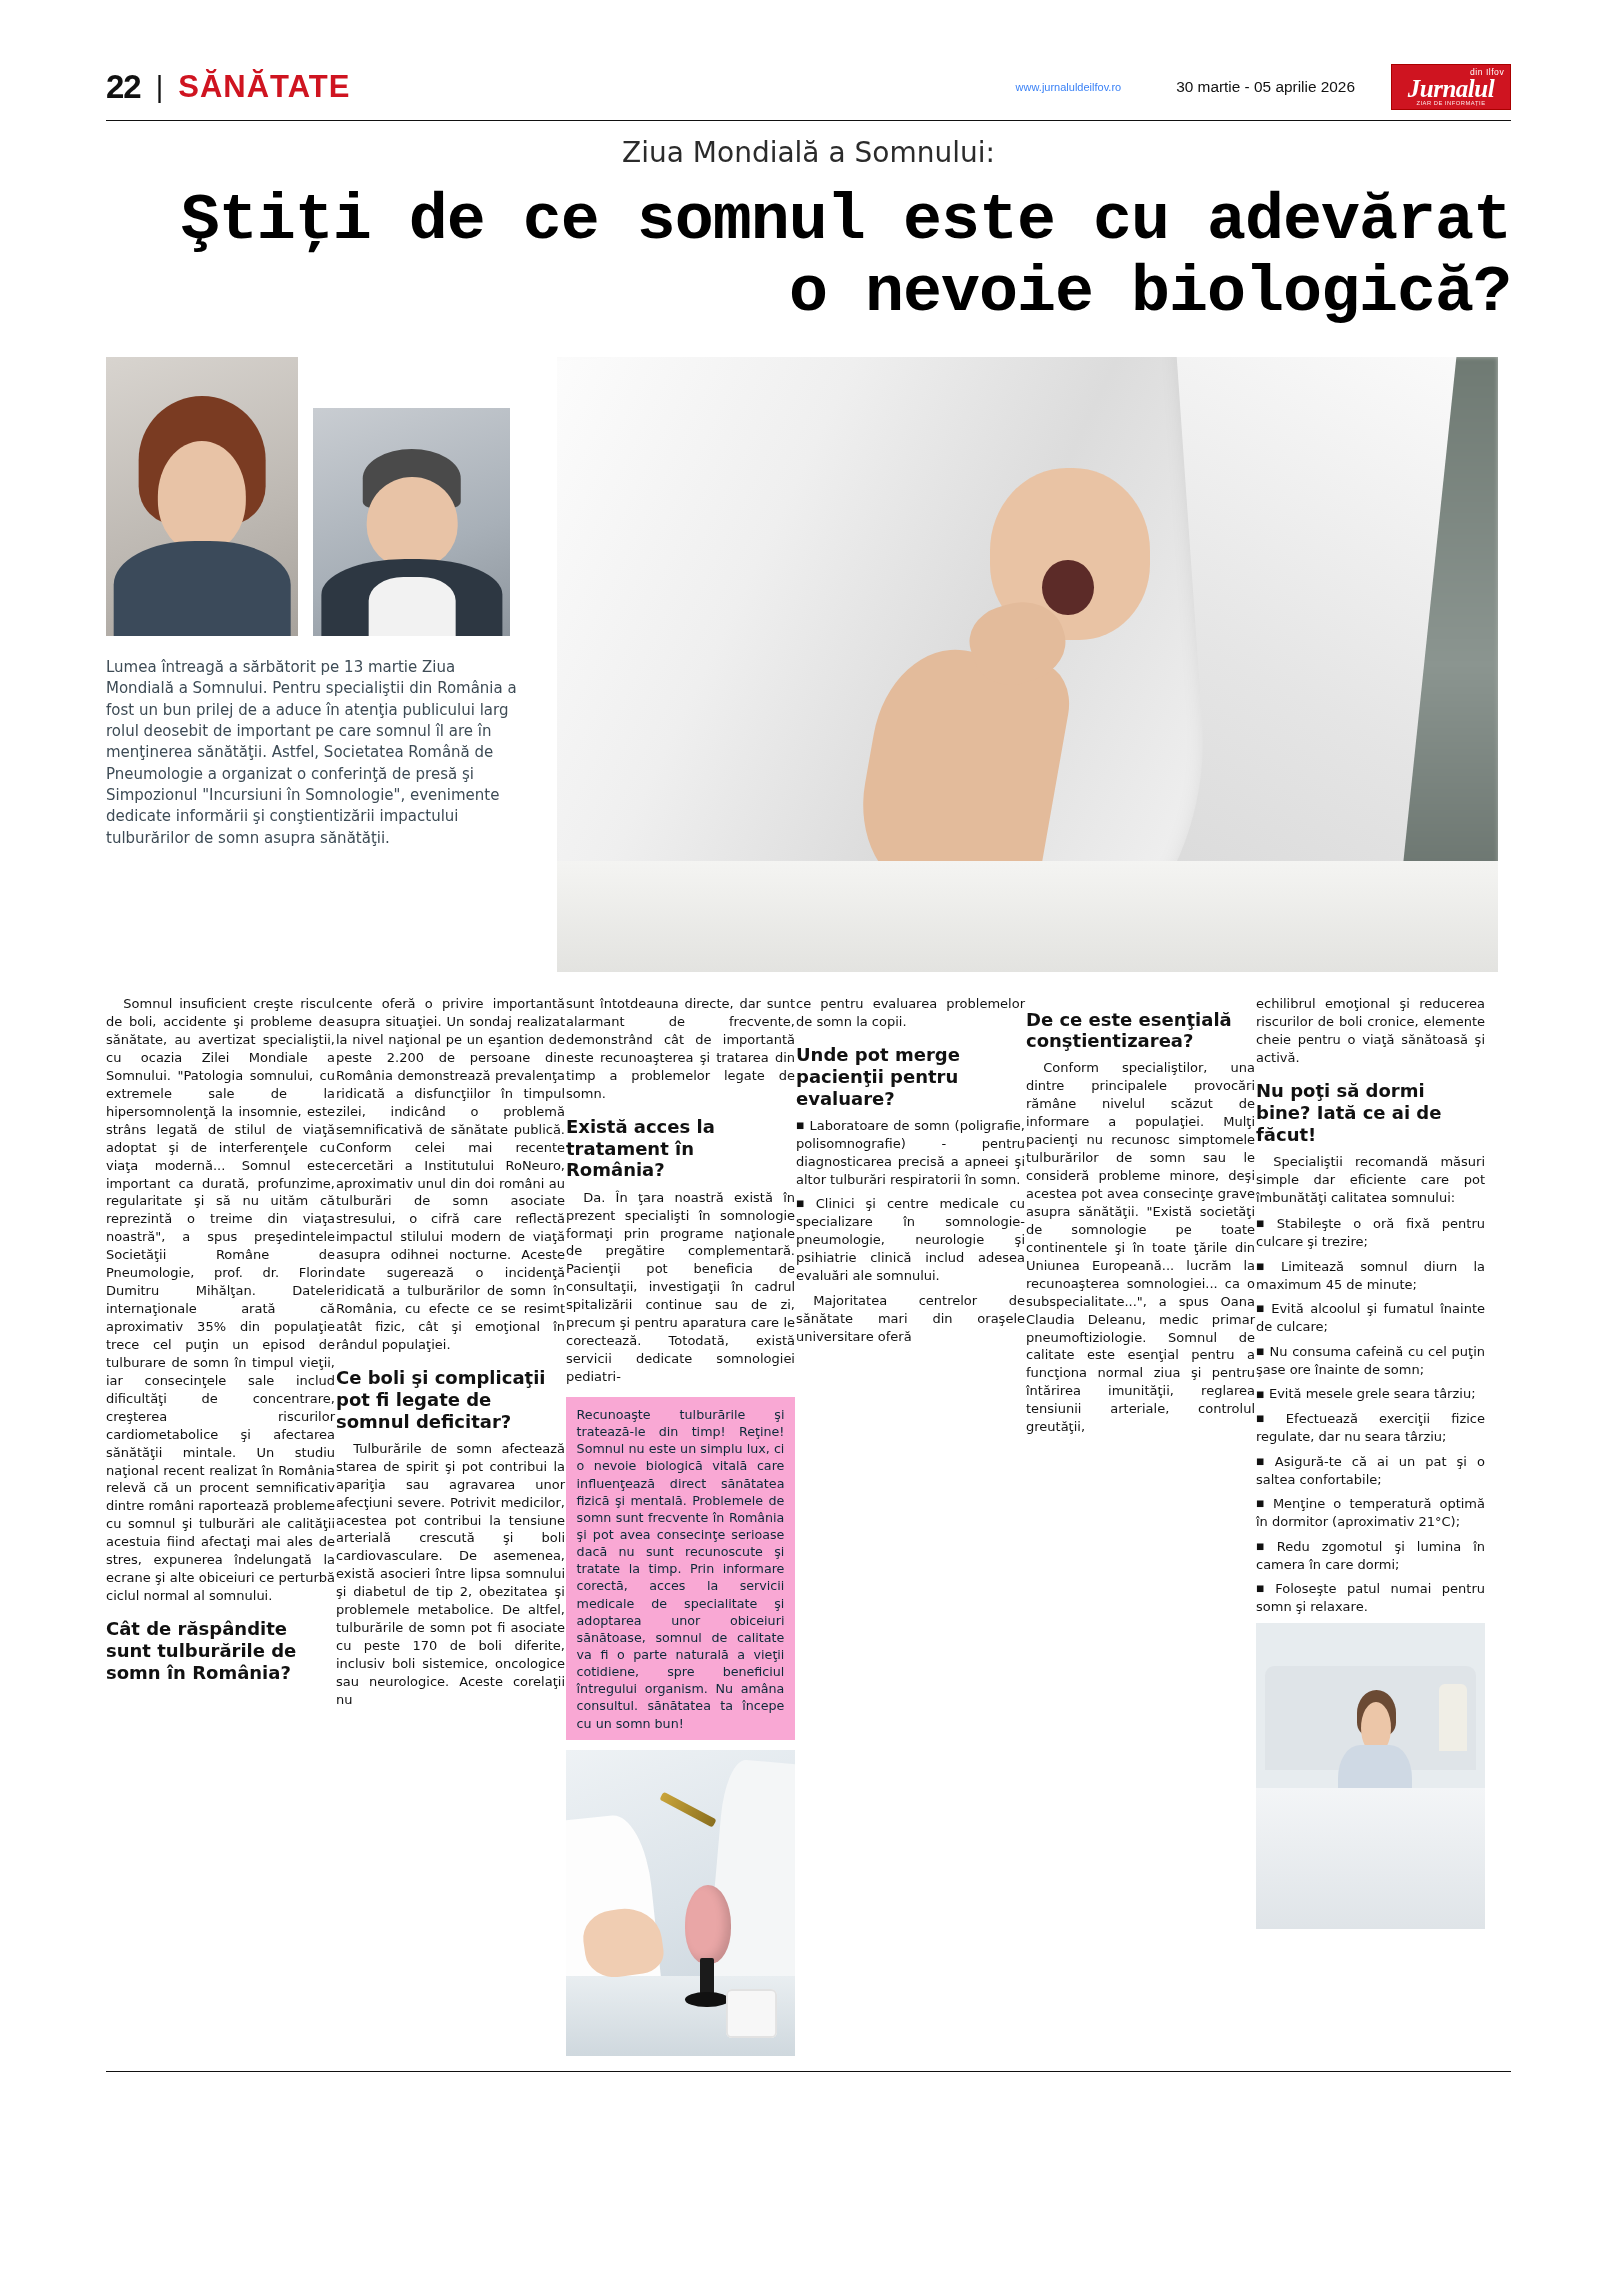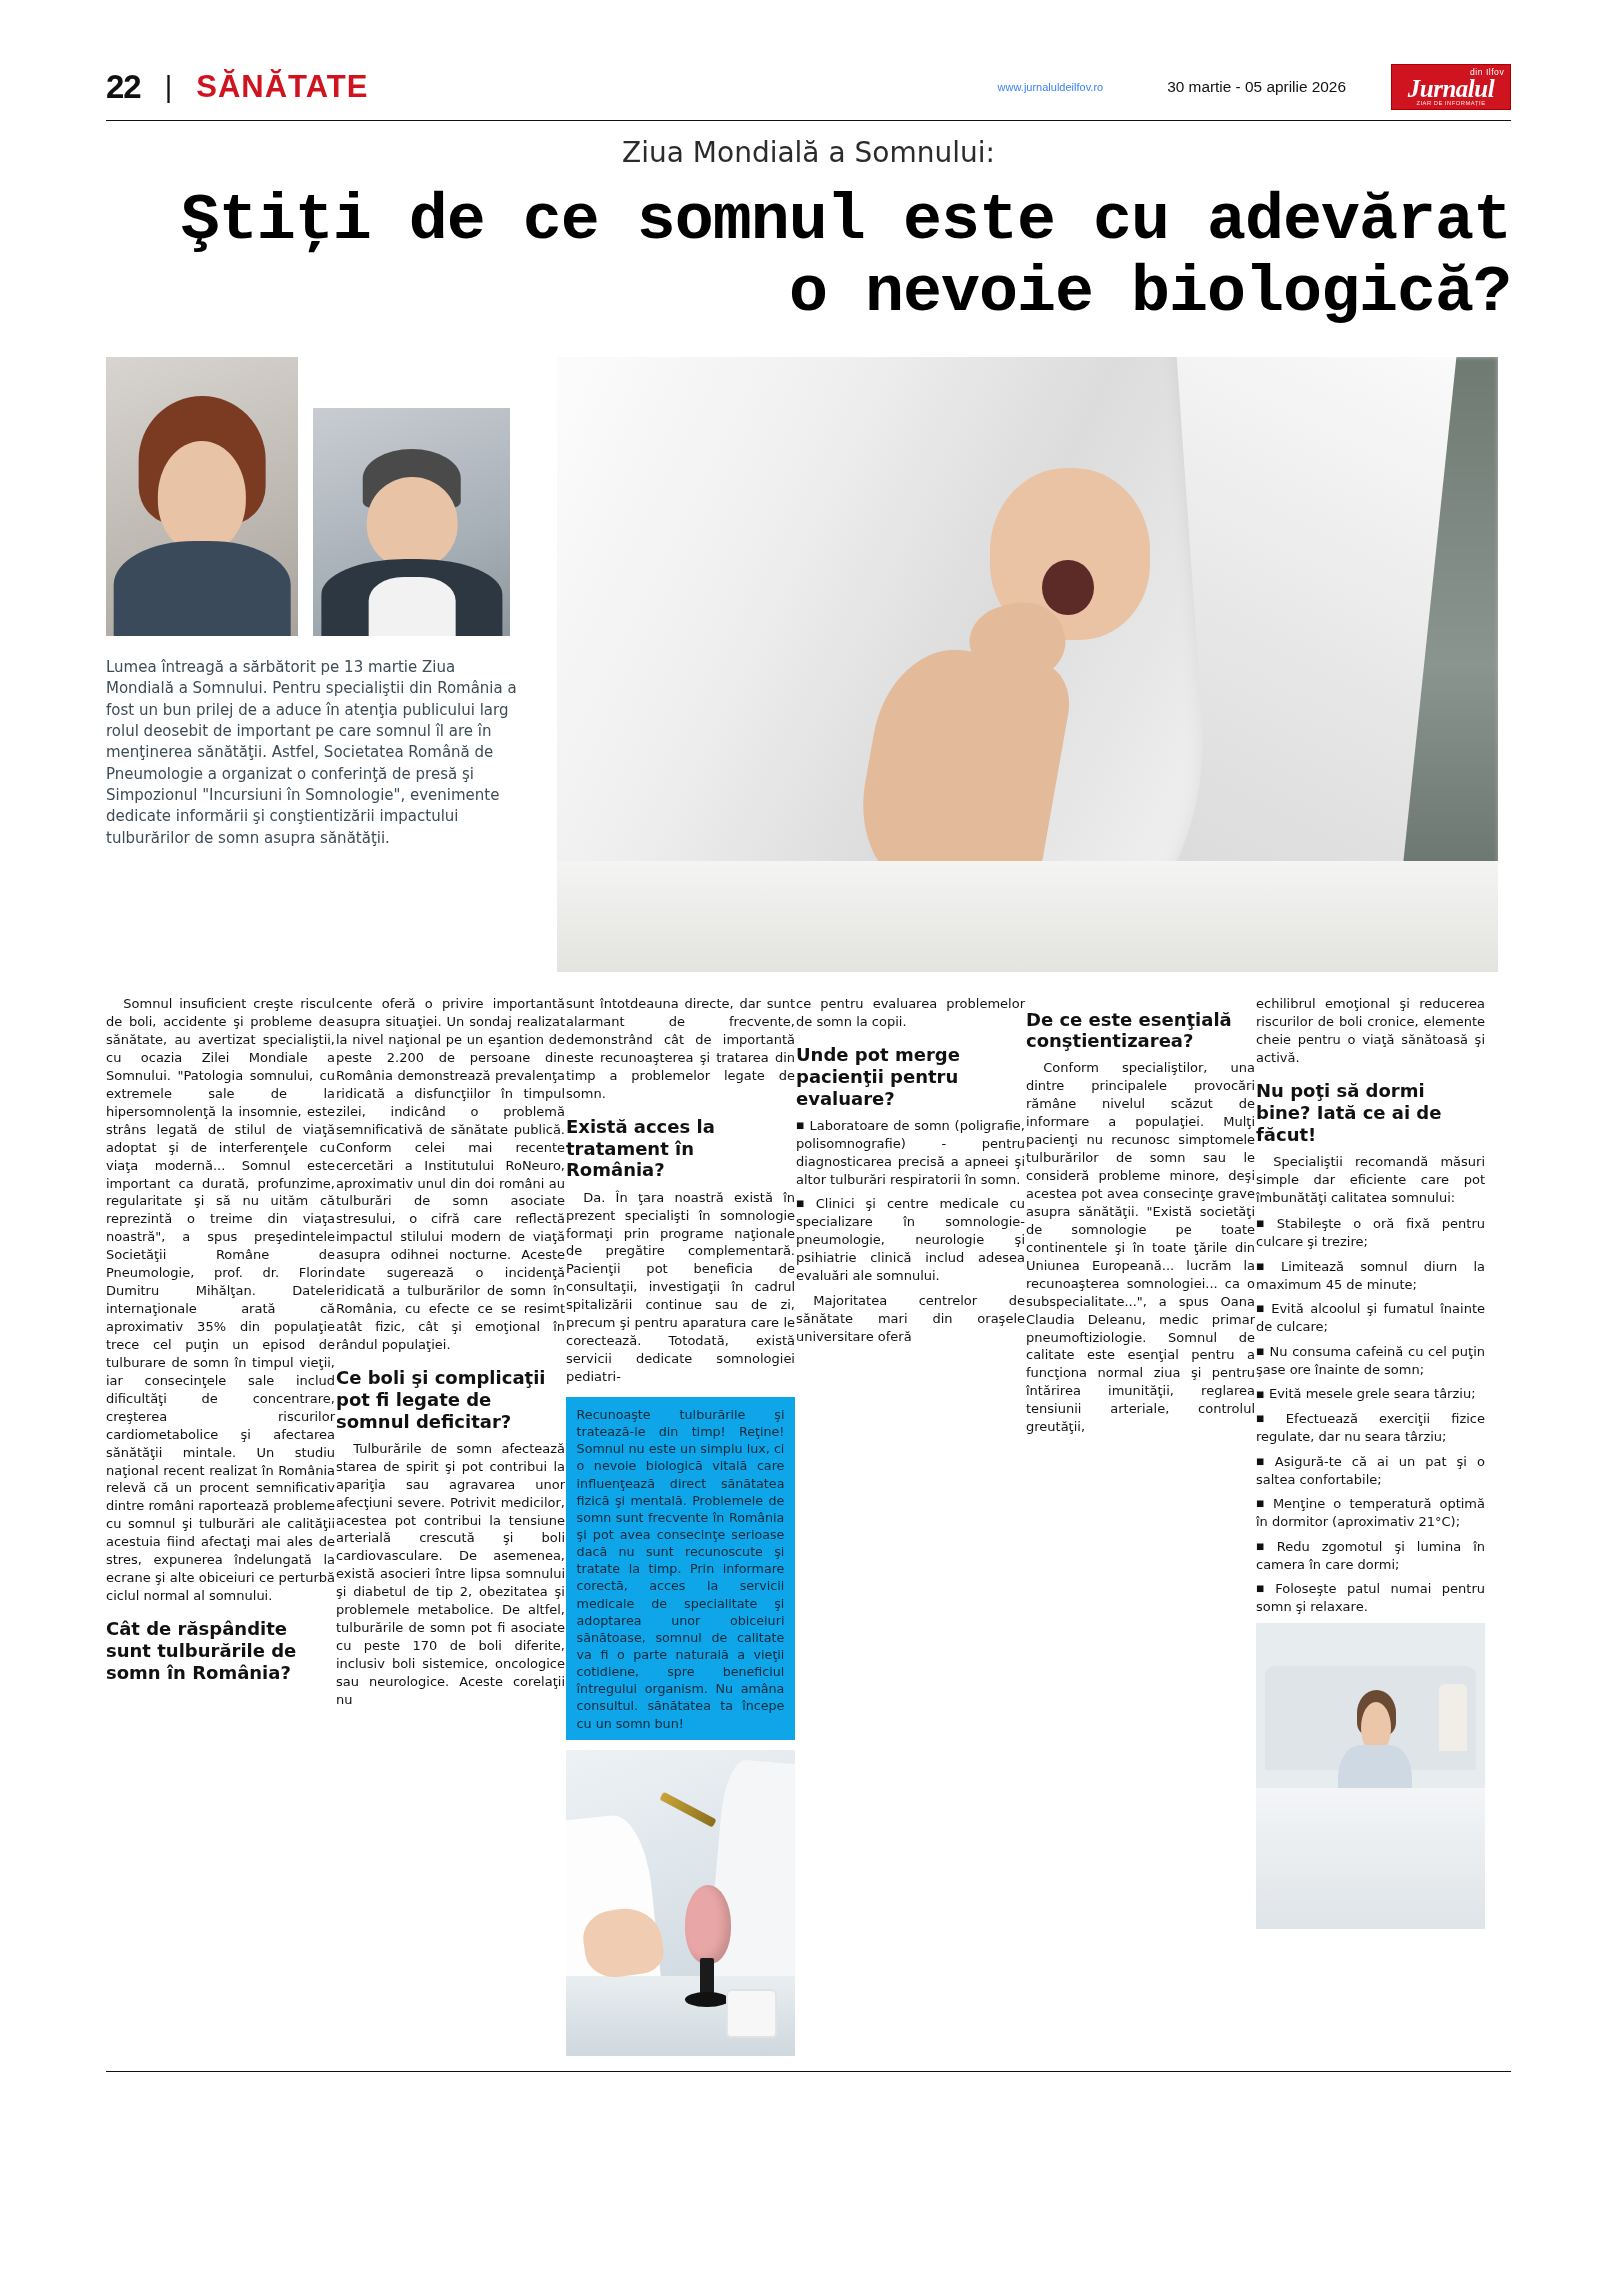--- a/index.html
+++ b/index.html
@@ -18,21 +18,21 @@
     left: 0; top: 0;
     width: 1617px; height: 2269px;
     padding: 58px 106px 38px 106px;
   }
 
   
   .masthead {
     display: flex;
     align-items: center;
     height: 58px;
-    gap: 24px;
+    gap: 15px;
   }
   .page-num {
     font-size: 33px;
     font-weight: bold;
     color: #111;
     letter-spacing: -1px;
   }
   .pipe { font-size: 29px; color: #111; font-weight: 300; }
   .section-name {
     font-size: 31px;
@@ -238,21 +238,21 @@
     margin: 13.4px 0 7.7px 0;
     text-indent: 0;
     text-align: left;
   }
   .col ul { margin: 0; padding: 0; list-style: none; }
   .col li { margin-bottom: 6.7px; text-align: justify; }
   .col li::before { content: "\25A0"; font-size: 8.6px; margin-right: 4.8px; vertical-align: 1.9px; }
 
   
   .bluebox {
-    background: #0ea5e9;
+    background: #f9a8d4;
     color: #0b2a3a;
     font-size: 12.7px;
     line-height: 1.35;
     padding: 8.6px 10.6px;
     margin: 11.5px 0 9.6px 0;
     text-align: justify;
   }
 
   
   .photo-lab {

